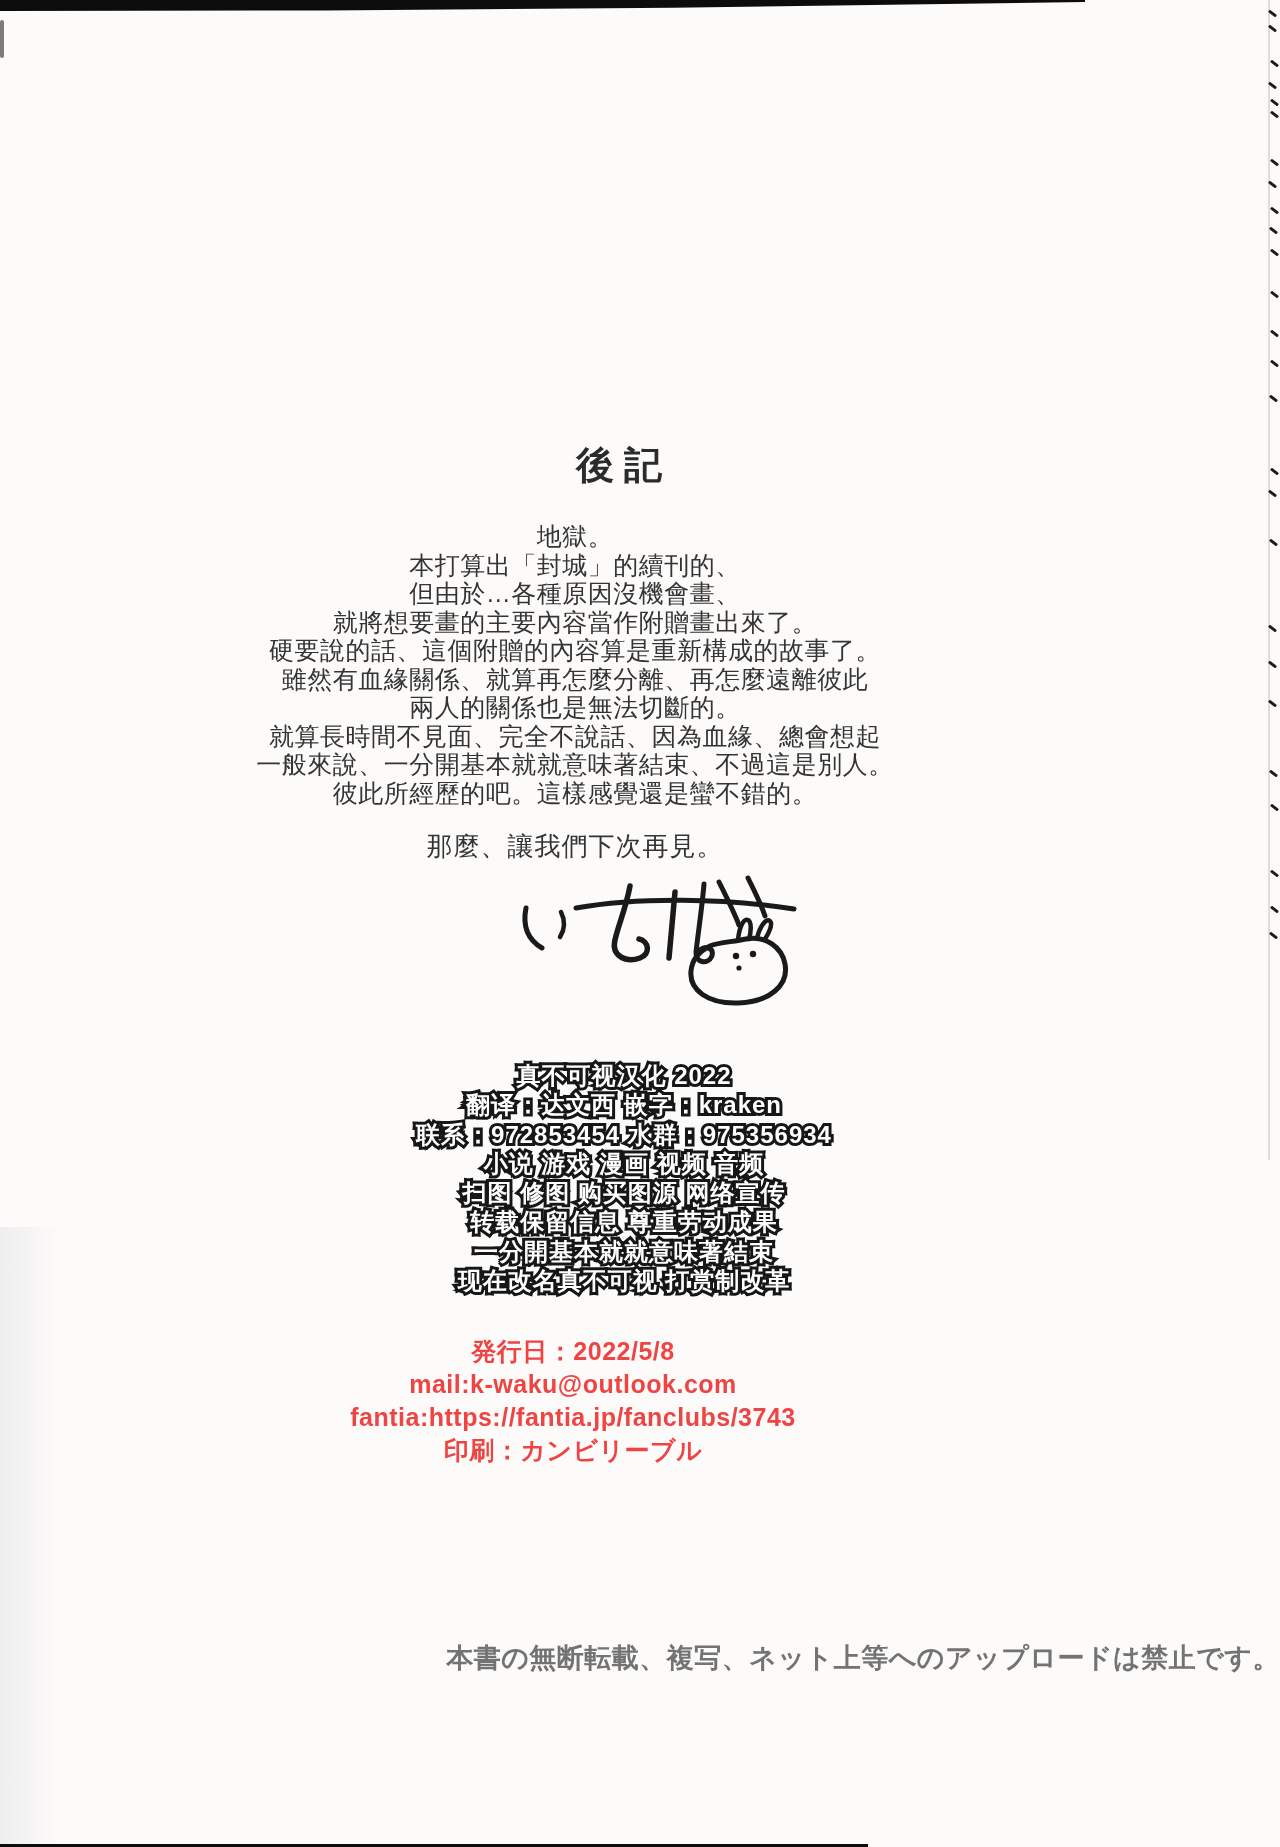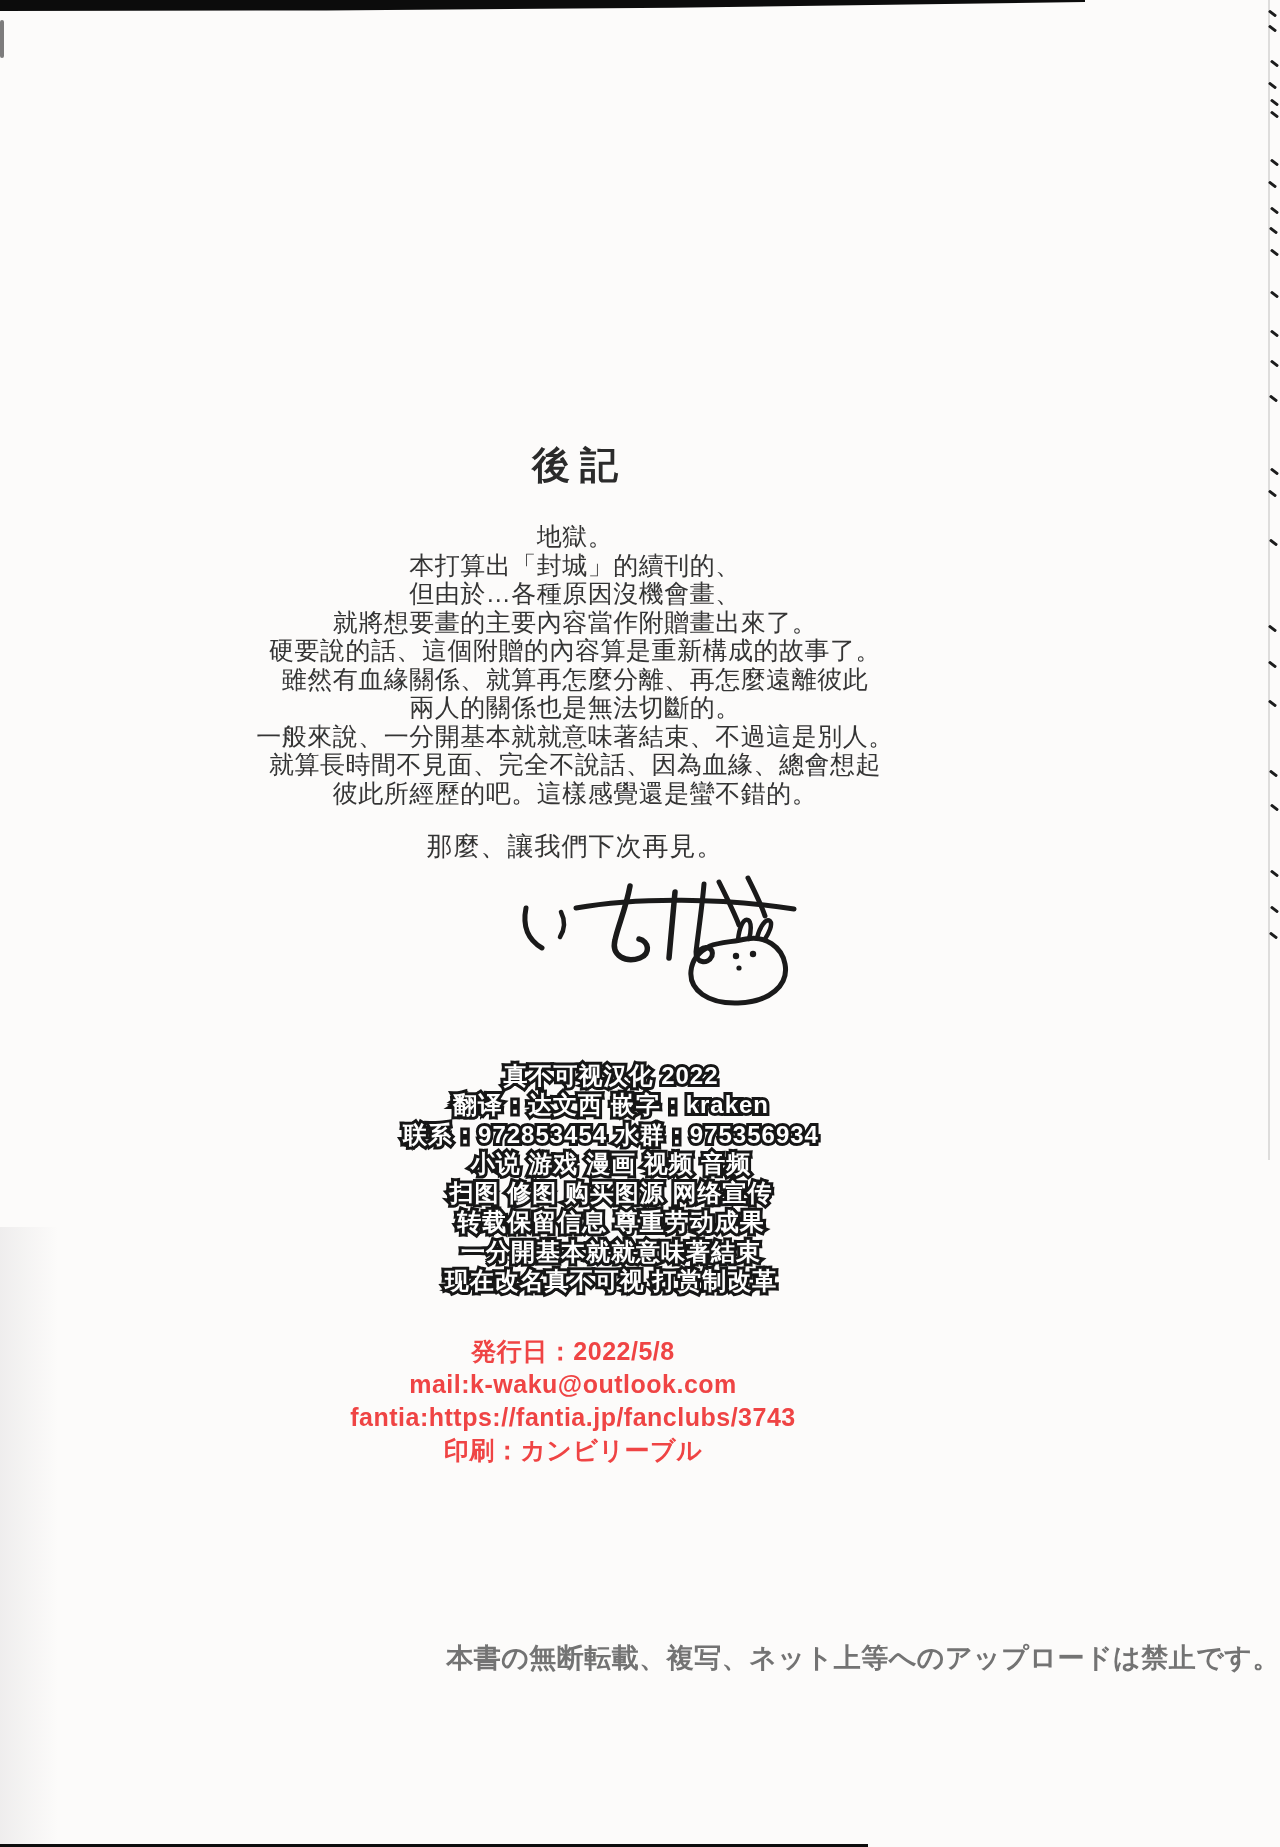--- a/index.html
+++ b/index.html
@@ -69,20 +69,21 @@
   .afterword-title {
     position: absolute;
     left: 0; top: 440px;
     width: 100%;
     margin: 0;
     font-size: 38px;
     font-weight: 600;
     letter-spacing: 10px;
     text-indent: 10px;
     color: #2b2b2b;
+    padding-left: 44px;
   }
   .afterword-body {
     position: absolute;
     left: 0; top: 522px;
     width: 100%;
   }
   .afterword-body p {
     margin: 0;
     font-size: 25px;
     line-height: 28.5px;
@@ -109,21 +110,21 @@
     fill: none;
     stroke: #1a1a1a;
     stroke-linecap: round;
     stroke-linejoin: round;
   }
   .signature .dot { fill: #1a1a1a; stroke: none; }
 
   
   .credits {
     position: absolute;
-    left: 3px; top: 1061px;
+    left: 16px; top: 1061px;
     width: 1216px;
     text-align: center;
   }
   .credits p {
     margin: 0;
     font-size: 24px;
     line-height: 29.3px;
     font-weight: 700;
     letter-spacing: 1px;
     color: #ffffff;
@@ -209,22 +210,22 @@
   <section class="afterword">
     <h1 class="afterword-title">後記</h1>
     <div class="afterword-body">
         <p>地獄。</p>
         <p>本打算出「封城」的續刊的、</p>
         <p>但由於…各種原因沒機會畫、</p>
         <p>就將想要畫的主要內容當作附贈畫出來了。</p>
         <p>硬要說的話、這個附贈的內容算是重新構成的故事了。</p>
         <p>雖然有血緣關係、就算再怎麼分離、再怎麼遠離彼此</p>
         <p>兩人的關係也是無法切斷的。</p>
+        <p>就算長時間不見面、完全不說話、因為血緣、總會想起</p>
         <p>一般來說、一分開基本就就意味著結束、不過這是別人。</p>
-        <p>就算長時間不見面、完全不說話、因為血緣、總會想起</p>
         <p>彼此所經歷的吧。這樣感覺還是蠻不錯的。</p>
       </div>
     <p class="afterword-closing">那麼、讓我們下次再見。</p>
   </section>
 
   <svg class="signature" viewBox="0 0 320 150" role="img" aria-label="いちはや">
 
     <path d="M78,40 C140,29 225,30 296,41" stroke-width="5"></path>
 
     <path d="M28,40 C25,55 27,70 44,80" stroke-width="5"></path>

